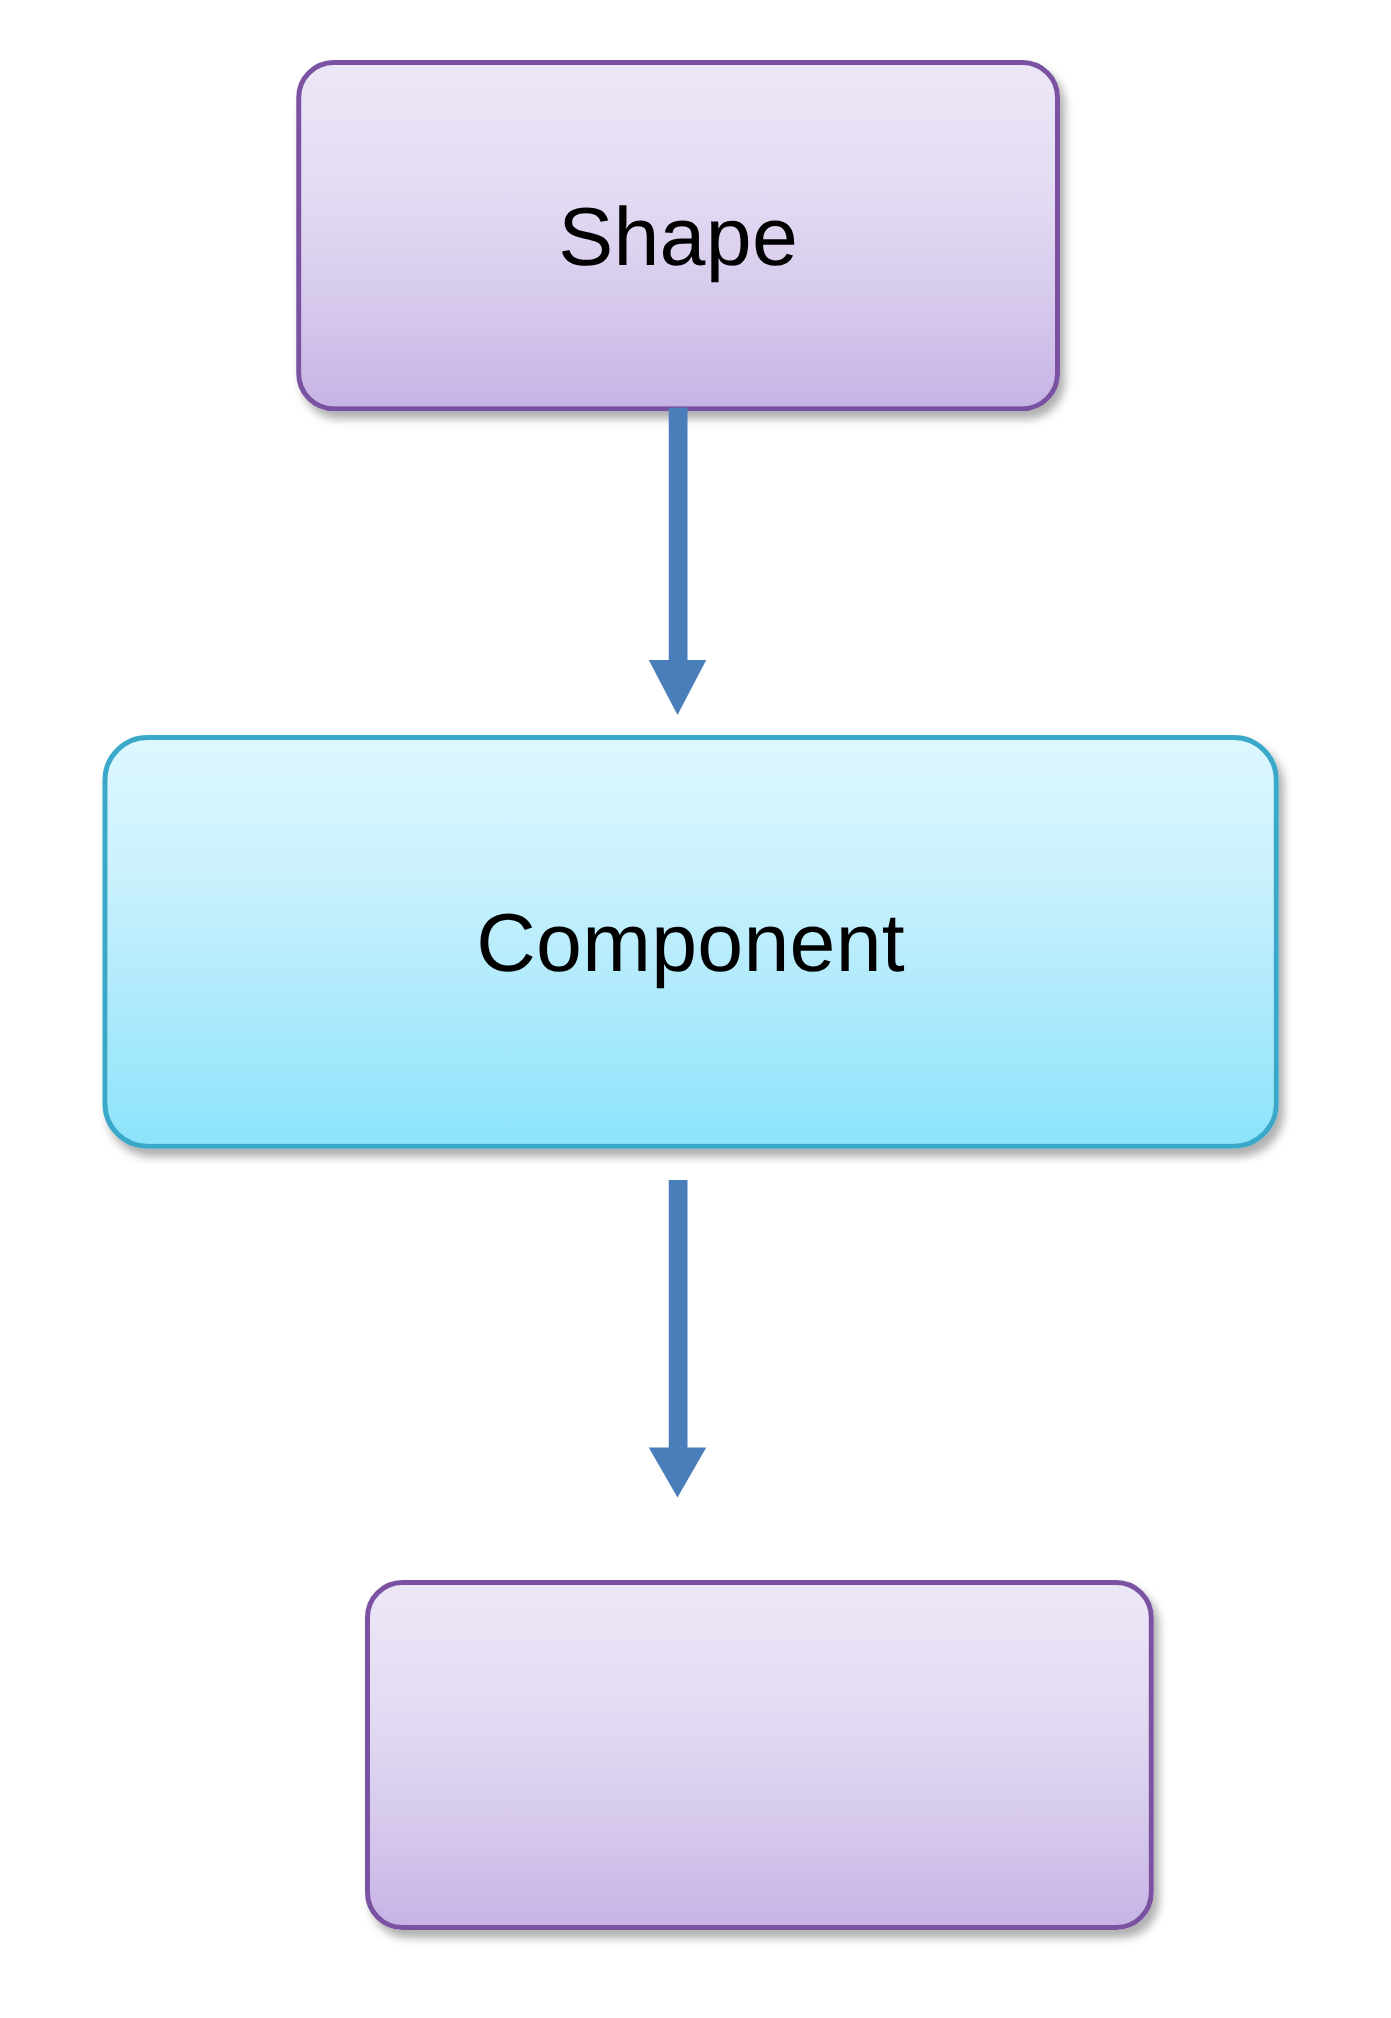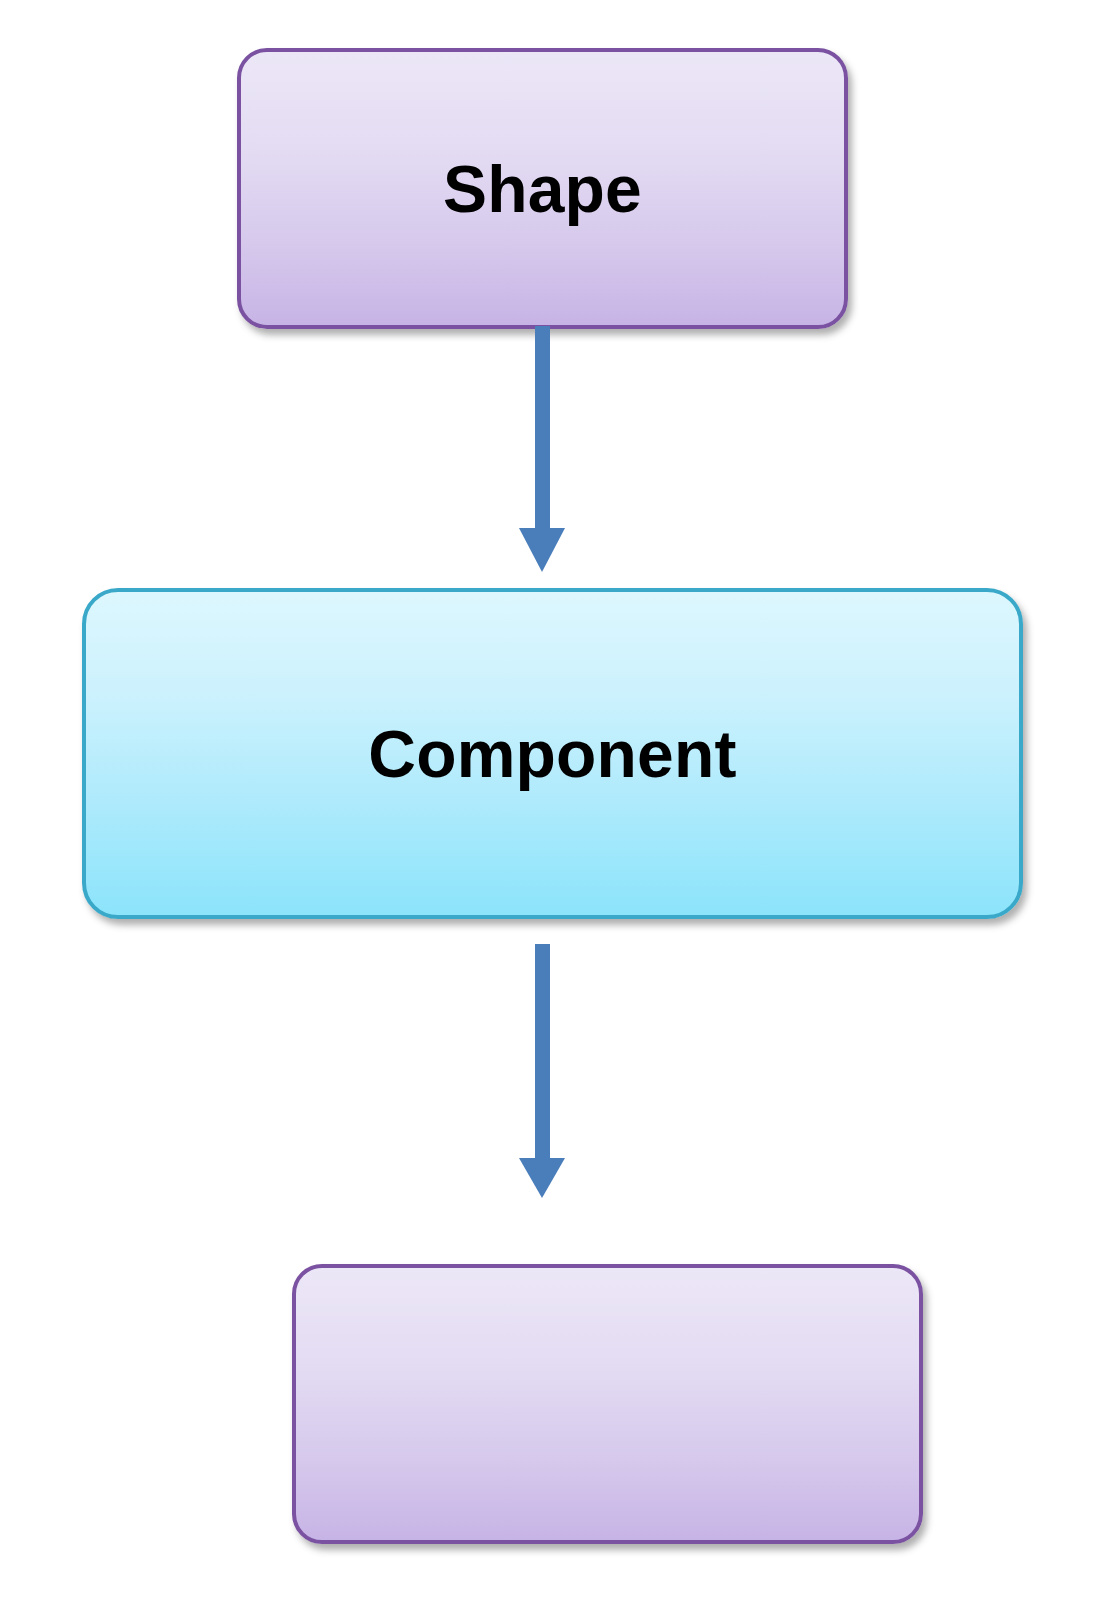--- a/index.html
+++ b/index.html
@@ -24,21 +24,21 @@
     box-sizing: border-box;
     display: flex;
     align-items: center;
     justify-content: center;
     border-radius: 30px;
     border-style: solid;
     border-width: 4px;
   }
   .node .label {
     color: #000000;
-    font-weight: 700;
+    font-weight: 400;
     line-height: 1;
     letter-spacing: 0.2px;
     white-space: nowrap;
   }
 
   
   .node.purple {
     border-color: #7a52a1;
     background: linear-gradient(to bottom, #ece7f7 0%, #e4dcf3 35%, #d6c9ec 70%, #c7b4e6 100%);
     box-shadow: 4px 6px 7px rgba(80, 80, 80, 0.45);

